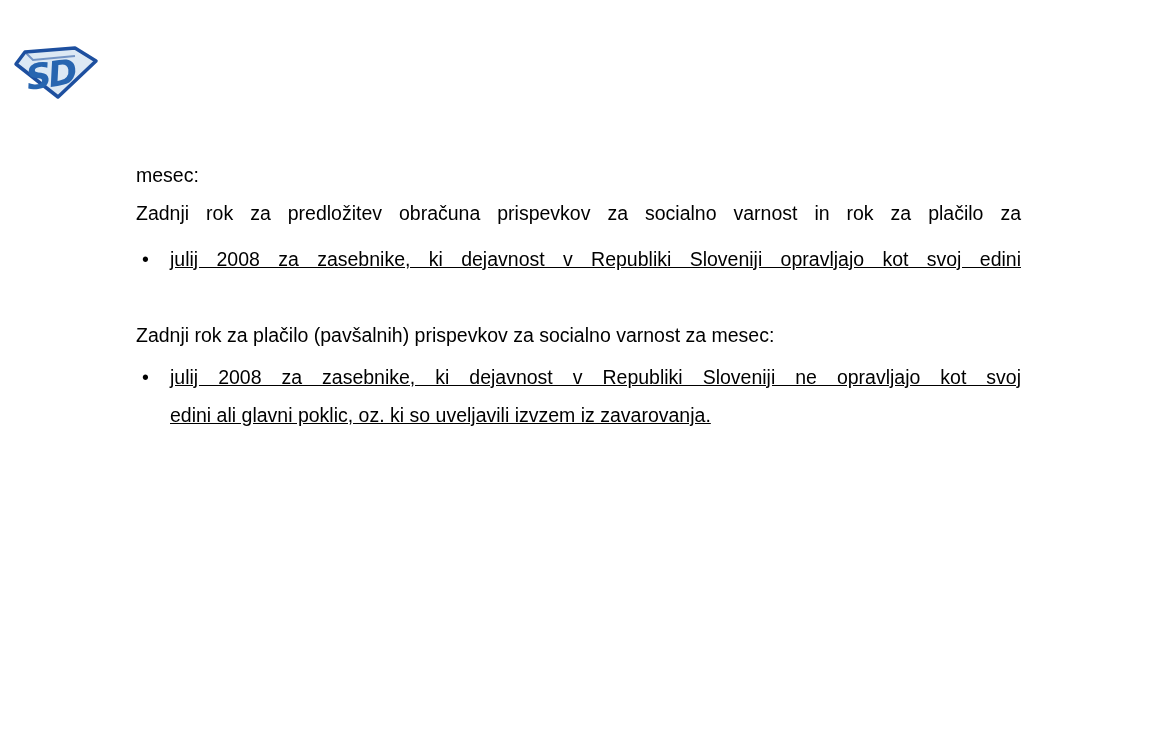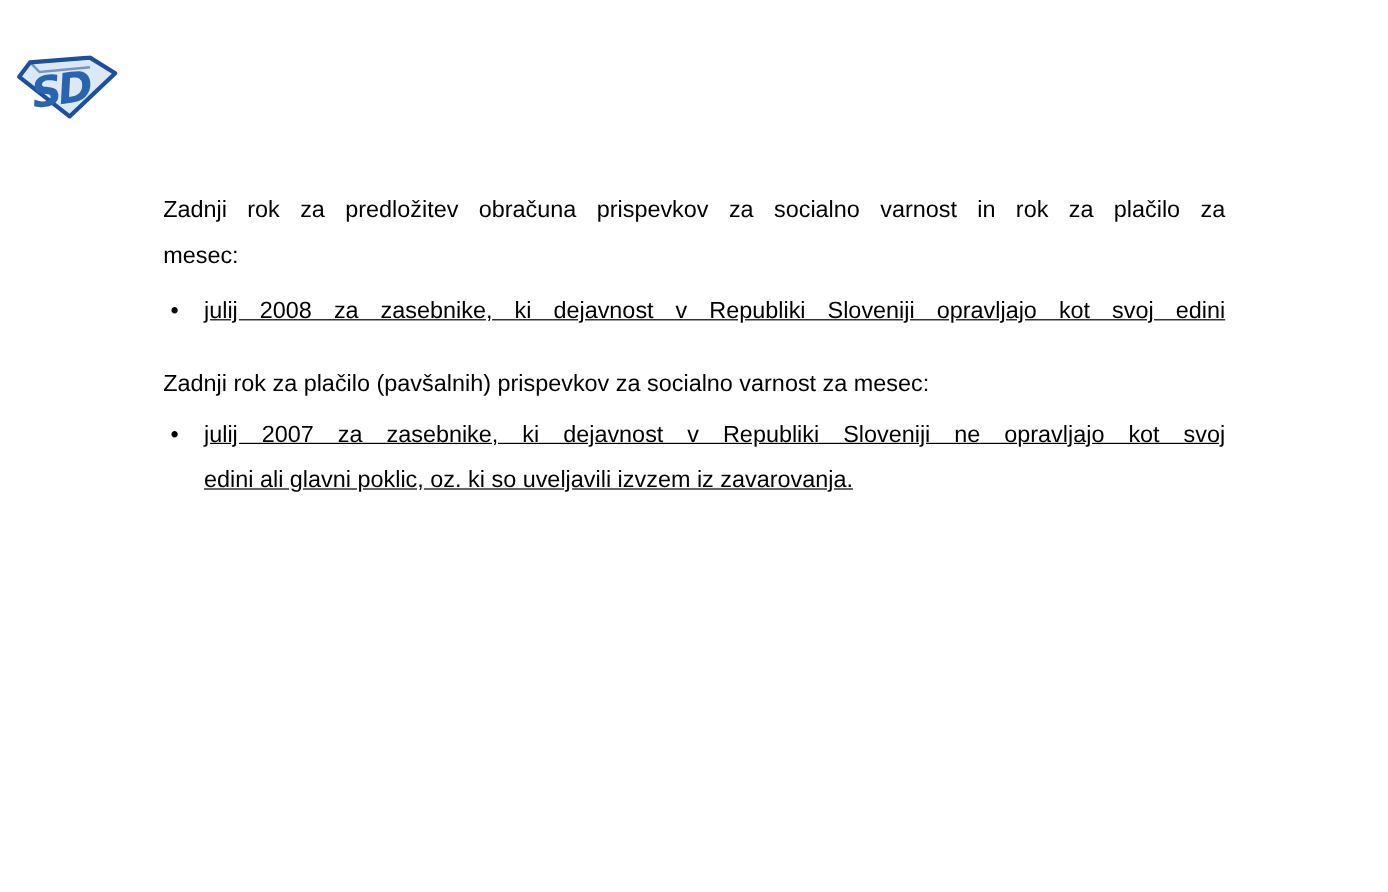--- a/index.html
+++ b/index.html
@@ -49,56 +49,56 @@
     width: 34px;
     padding-left: 6px;
     box-sizing: border-box;
   }
   .bullet-item .bullet-text {
     flex: 1 1 auto;
     min-width: 0;
     text-decoration: underline;
   }
   .gap-before-bullet1 { margin-top: 8px; }
-  .gap-before-heading2 { margin-top: 23px; }
+  .gap-before-heading2 { margin-top: 38px; }
   .gap-before-bullet2 { margin-top: 4px; }
 </style>
 </head>
 <body>
 
 <div class="page">
 
   <div class="logo">
     <svg viewBox="0 0 86 54" width="86" height="54">
       <path d="M12,6 L62,2 L83,15 L45,51 L3,18 Z" stroke-width="3.5" stroke-linejoin="round" fill="#dce8f4" stroke="#1d4f9f"></path>
       <path d="M12,6 L20,14 L62,10" fill="none" stroke-width="2" opacity="0.55" stroke="#1d4f9f"></path>
       <text x="13" y="40" font-family="DejaVu Sans, sans-serif" font-size="35" font-style="italic" font-weight="bold" letter-spacing="-3" transform="rotate(-8 43 27)" fill="#2765b0">SD</text>
     </svg>
   </div>
 
   <div class="content">
 
     <div>
+      <div class="line">mesec:</div>
       <div class="line stretch">Zadnji rok za predložitev obračuna prispevkov za socialno varnost in rok za plačilo za</div>
-      <div class="line">mesec:</div>
     </div>
 
     <div class="bullet-item gap-before-bullet1">
       <div class="marker">•</div>
       <div class="bullet-text">
         <div class="line stretch">julij 2008 za zasebnike, ki dejavnost v Republiki Sloveniji opravljajo kot svoj edini</div>
       </div>
     </div>
 
     <div class="gap-before-heading2">
       <div class="line">Zadnji rok za plačilo (pavšalnih) prispevkov za socialno varnost za mesec:</div>
     </div>
 
     <div class="bullet-item gap-before-bullet2">
       <div class="marker">•</div>
       <div class="bullet-text">
-        <div class="line stretch">julij 2007 za zasebnike, ki dejavnost v Republiki Sloveniji ne opravljajo kot svoj</div>
+        <div class="line stretch">julij 2008 za zasebnike, ki dejavnost v Republiki Sloveniji ne opravljajo kot svoj</div>
         <div class="line">edini ali glavni poklic, oz. ki so uveljavili izvzem iz zavarovanja.</div>
       </div>
     </div>
 
   </div>
 </div>
 
 </body></html>

